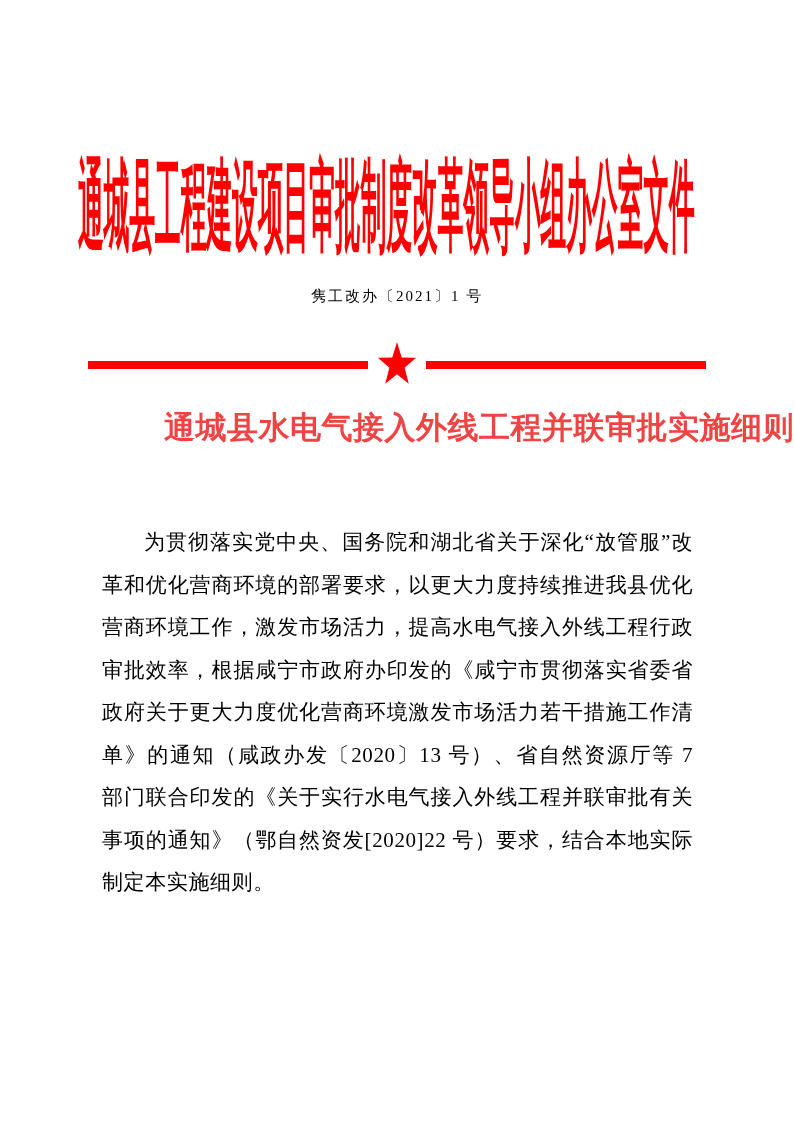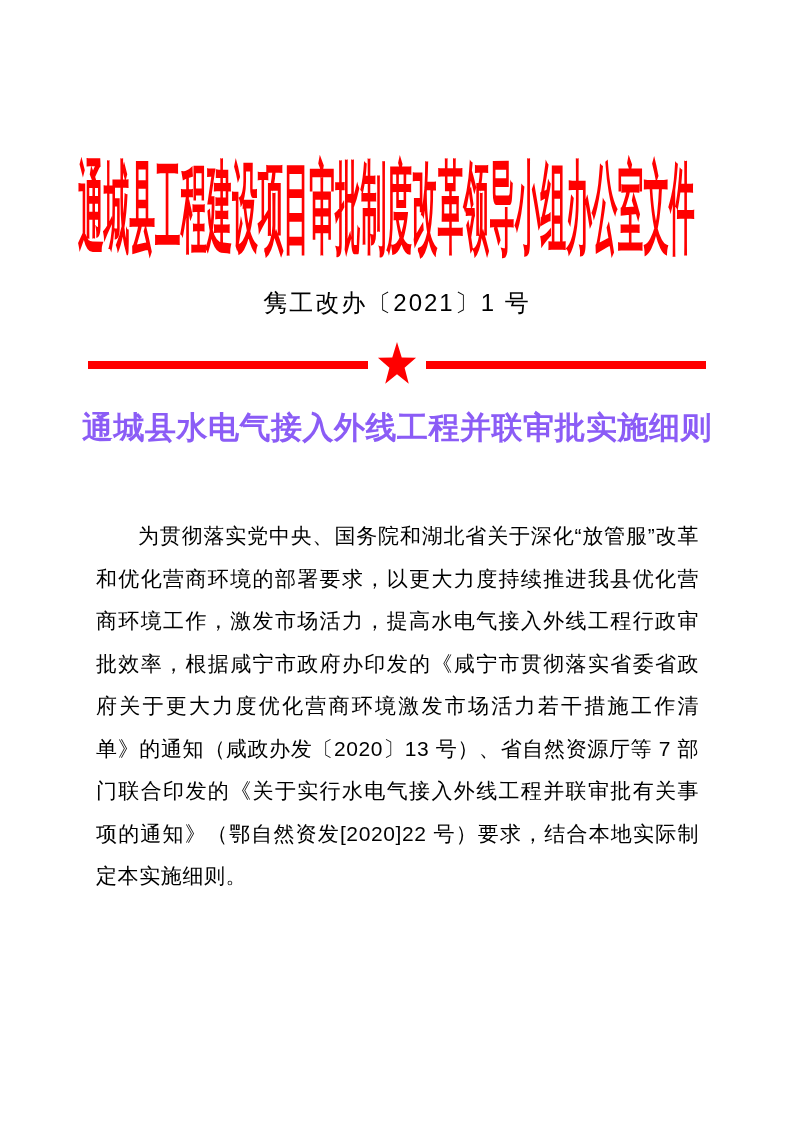--- a/index.html
+++ b/index.html
@@ -6,21 +6,21 @@
     margin: 0;
     padding: 0;
     background: #ffffff;
   }
   .page {
     position: relative;
     width: 794px;
     height: 1066px;
     background: #ffffff;
     overflow: hidden;
-    font-family: Liberation Sans, sans-serif;
+    font-family: Liberation Serif, serif;
     color: #000000;
   }
   
   .org-title {
     position: absolute;
     top: 152px;
     left: 78px;
     font-size: 100px;
     line-height: 110px;
     font-weight: bold;
@@ -29,21 +29,21 @@
     transform: scaleX(0.257);
     transform-origin: 0 0;
     letter-spacing: 0;
   }
   .doc-number {
     position: absolute;
     top: 287px;
     left: 0;
     width: 100%;
     text-align: center;
-    font-size: 24px;
+    font-size: 15px;
     letter-spacing: 2px;
     color: #000000;
   }
   .red-divider {
     position: absolute;
     top: 342px;
     left: 88px;
     right: 88px;
     height: 46px;
     display: flex;
@@ -59,38 +59,38 @@
     height: 46px;
     margin: 0 9px;
     flex: 0 0 auto;
   }
   .doc-title {
     position: absolute;
     top: 407px;
     left: 0;
     width: 100%;
     margin: 0;
-    text-align: center;
+    text-align: right;
     font-size: 31px;
     font-weight: bold;
     letter-spacing: 0.5px;
-    color: #8b5cf6;
+    color: #ef4444;
   }
   .body-block {
     position: absolute;
     top: 503px;
     left: 84px;
     width: 627px;
     font-size: 21px;
     line-height: 42.5px;
     letter-spacing: 0.6px;
     text-align: justify;
   }
   .body-block p {
-    margin: 12px;
+    margin: 18px;
     text-indent: 2em;
   }
   .section-heading {
     margin: 0;
     font-size: 21px;
     line-height: 42.5px;
     font-weight: bold;
     text-indent: 2em;
     letter-spacing: 0.6px;
   }

